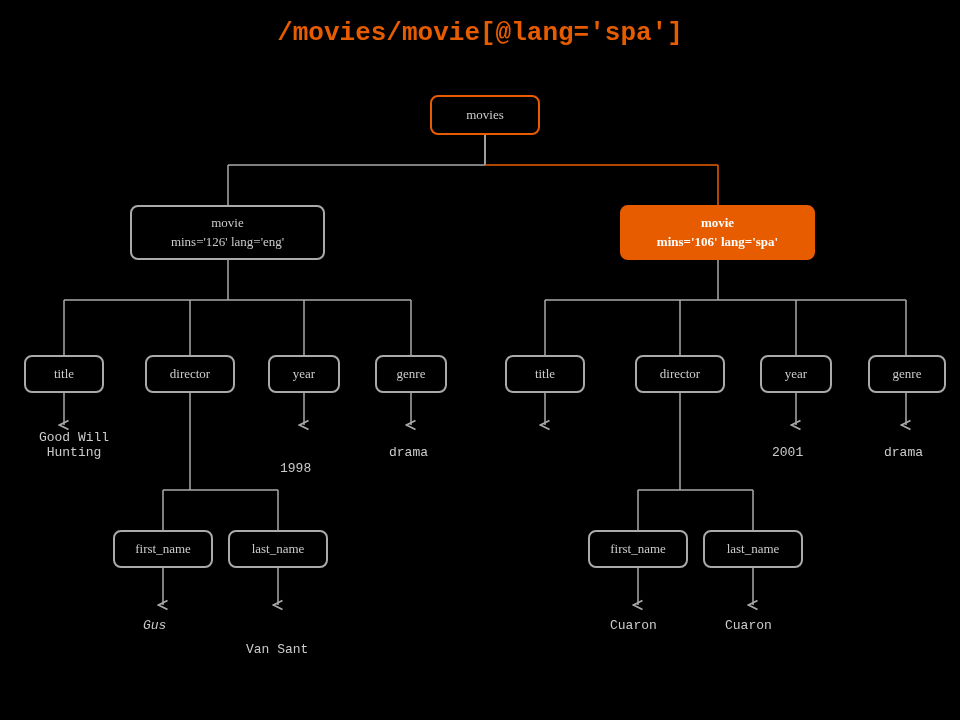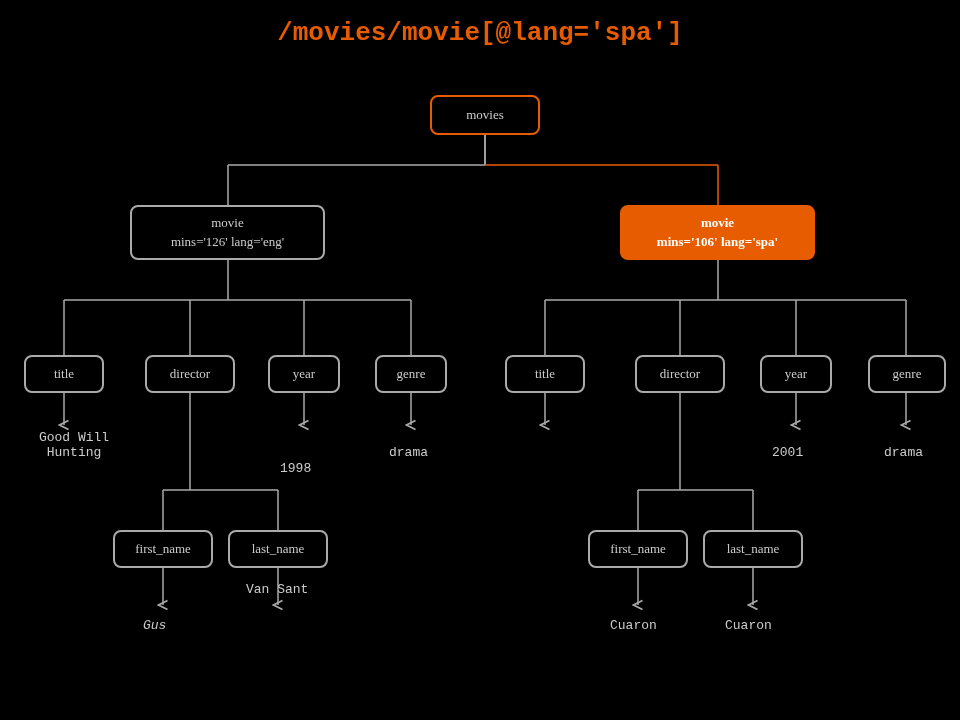--- a/index.html
+++ b/index.html
@@ -221,21 +221,21 @@
   </div>
   <div class="leaf-text" style="left:772px; top:445px;">
     <span>2001</span>
   </div>
   <div class="leaf-text" style="left:884px; top:445px;">
     <span>drama</span>
   </div>
   <div class="leaf-text" style="left:143px; top:618px;font-style:italic;">
     <span>Gus</span>
   </div>
-  <div class="leaf-text" style="left:246px; top:582px;">
+  <div class="leaf-text" style="left:246px; top:642px;">
     <span>Van Sant</span>
   </div>
   <div class="leaf-text" style="left:610px; top:618px;">
     <span>Cuaron</span>
   </div>
   <div class="leaf-text" style="left:725px; top:618px;">
     <span>Cuaron</span>
   </div>
 
 </div>

